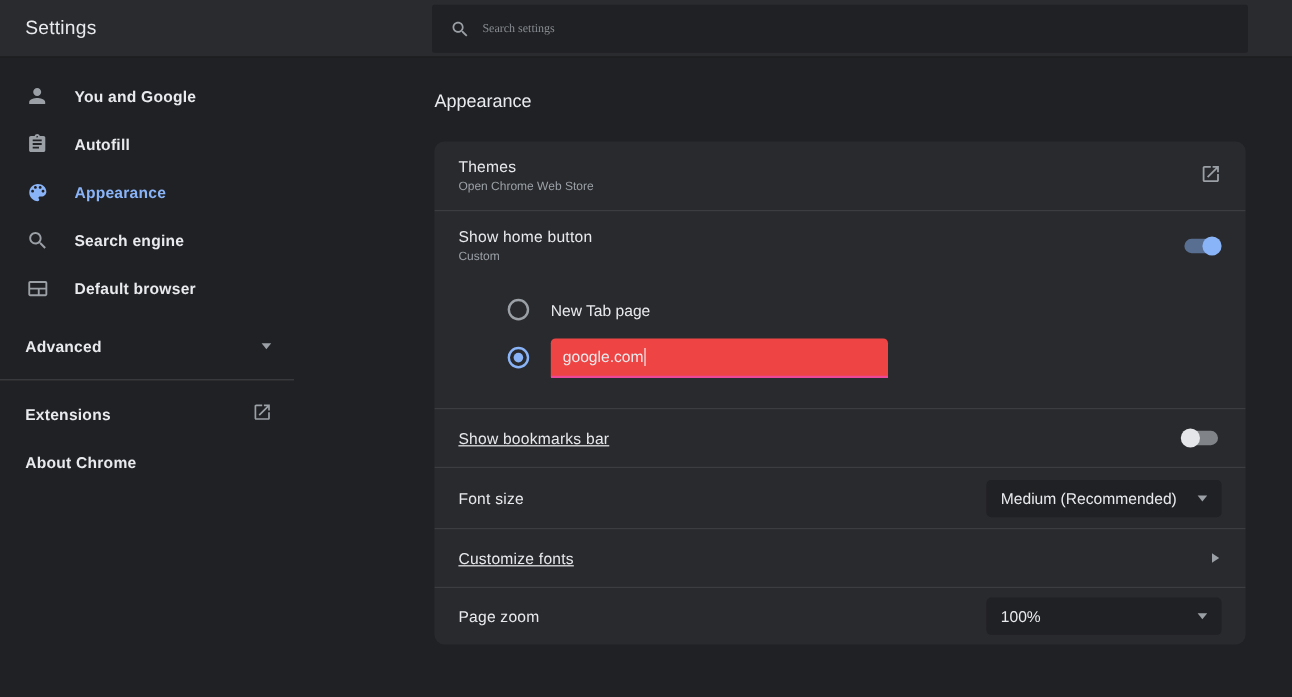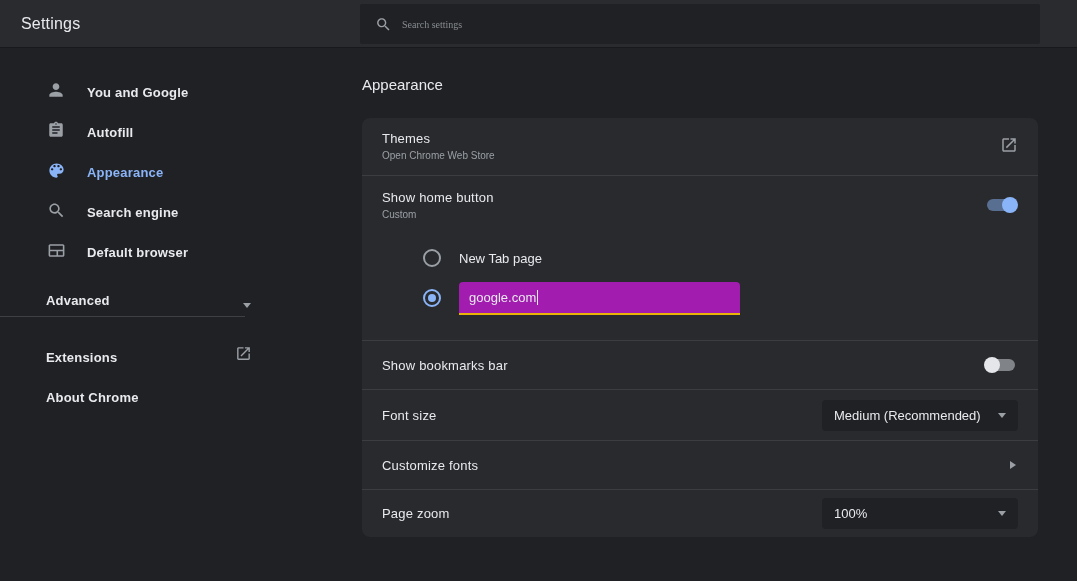--- a/index.html
+++ b/index.html
@@ -24,21 +24,21 @@
   .search-input {
     background:transparent; border:none; outline:none; color:#84cc16;
     font-size:10px; margin-left:10px; width:560px;
     font-family:Liberation Serif, serif;
   }
   .search-input::placeholder { color:#878c91; }
   
   .content { display:flex; }
   .sidebar { width:360px; flex:none; padding-top:12px; }
   .nav-item {
-    width:245px; height:40px; display:flex; align-items:flex-end; cursor:pointer;margin-left:25px;
+    width:245px; height:40px; display:flex; align-items:center; cursor:pointer;
   }
   .nav-item .nav-icon { width:20px; height:20px; margin-left:21px; flex:none; display:flex; align-items:center; justify-content:center; }
   .nav-item .nav-label { margin-left:21px; font-weight:600; font-size:13px; color:#e8eaed; letter-spacing:.2px; }
   .nav-item.selected .nav-label { color:#8ab4f8; }
   .advanced-row { margin-top:8px; justify-content:space-between; padding-right:19px; }
   .advanced-row .nav-label { margin-left:21px; }
   .sidebar-divider { width:245px; height:1px; background:#3f4043; margin:8px 0; }
   .ext-row { justify-content:space-between; padding-right:18px; }
   .caret-down {
     width:0; height:0; border-left:4px solid transparent; border-right:4px solid transparent;
@@ -64,27 +64,27 @@
     width:18px; height:18px; border-radius:50%; border:2px solid #9aa0a6;
     flex:none; position:relative; cursor:pointer;
   }
   .radio.selected { border-color:#8ab4f8; }
   .radio.selected::after {
     content:""; position:absolute; left:3px; top:3px; width:8px; height:8px;
     border-radius:50%; background:#8ab4f8;
   }
   .radio-label { margin-left:18px; font-size:13px; color:#e8eaed; }
   .home-input {
-    margin-left:18px; width:281px; height:33px; background:#a21caf;
-    border-radius:4px 4px 0 0; border-bottom:2px solid #eab308;
+    margin-left:18px; width:281px; height:33px; background:#ef4444;
+    border-radius:4px 4px 0 0; border-bottom:2px solid #ec4899;
     display:flex; align-items:center; padding:0 10px; cursor:text;
   }
   .home-input .val { font-size:13px; color:#e8eaed; }
   .text-caret { width:1px; height:15px; background:#e8eaed; margin-left:1px; }
-  .simple-row-48 { min-height:48px; }
+  .simple-row-48 { min-height:48px;text-decoration:underline; }
   .simple-row-50 { min-height:50px; }
   .simple-row-47 { min-height:47px; }
   
   .toggle { position:relative; width:34px; height:16px; flex:none; cursor:pointer; }
   .toggle .track { position:absolute; left:3px; top:2px; width:28px; height:12px; border-radius:7px; }
   .toggle .thumb { position:absolute; top:0; width:16px; height:16px; border-radius:50%; }
   .toggle.on .track { background:#596f92; }
   .toggle.on .thumb { background:#8ab4f8; right:0; }
   .toggle.off .track { background:#808488; }
   .toggle.off .thumb { background:#e4e6e9; left:0; }

